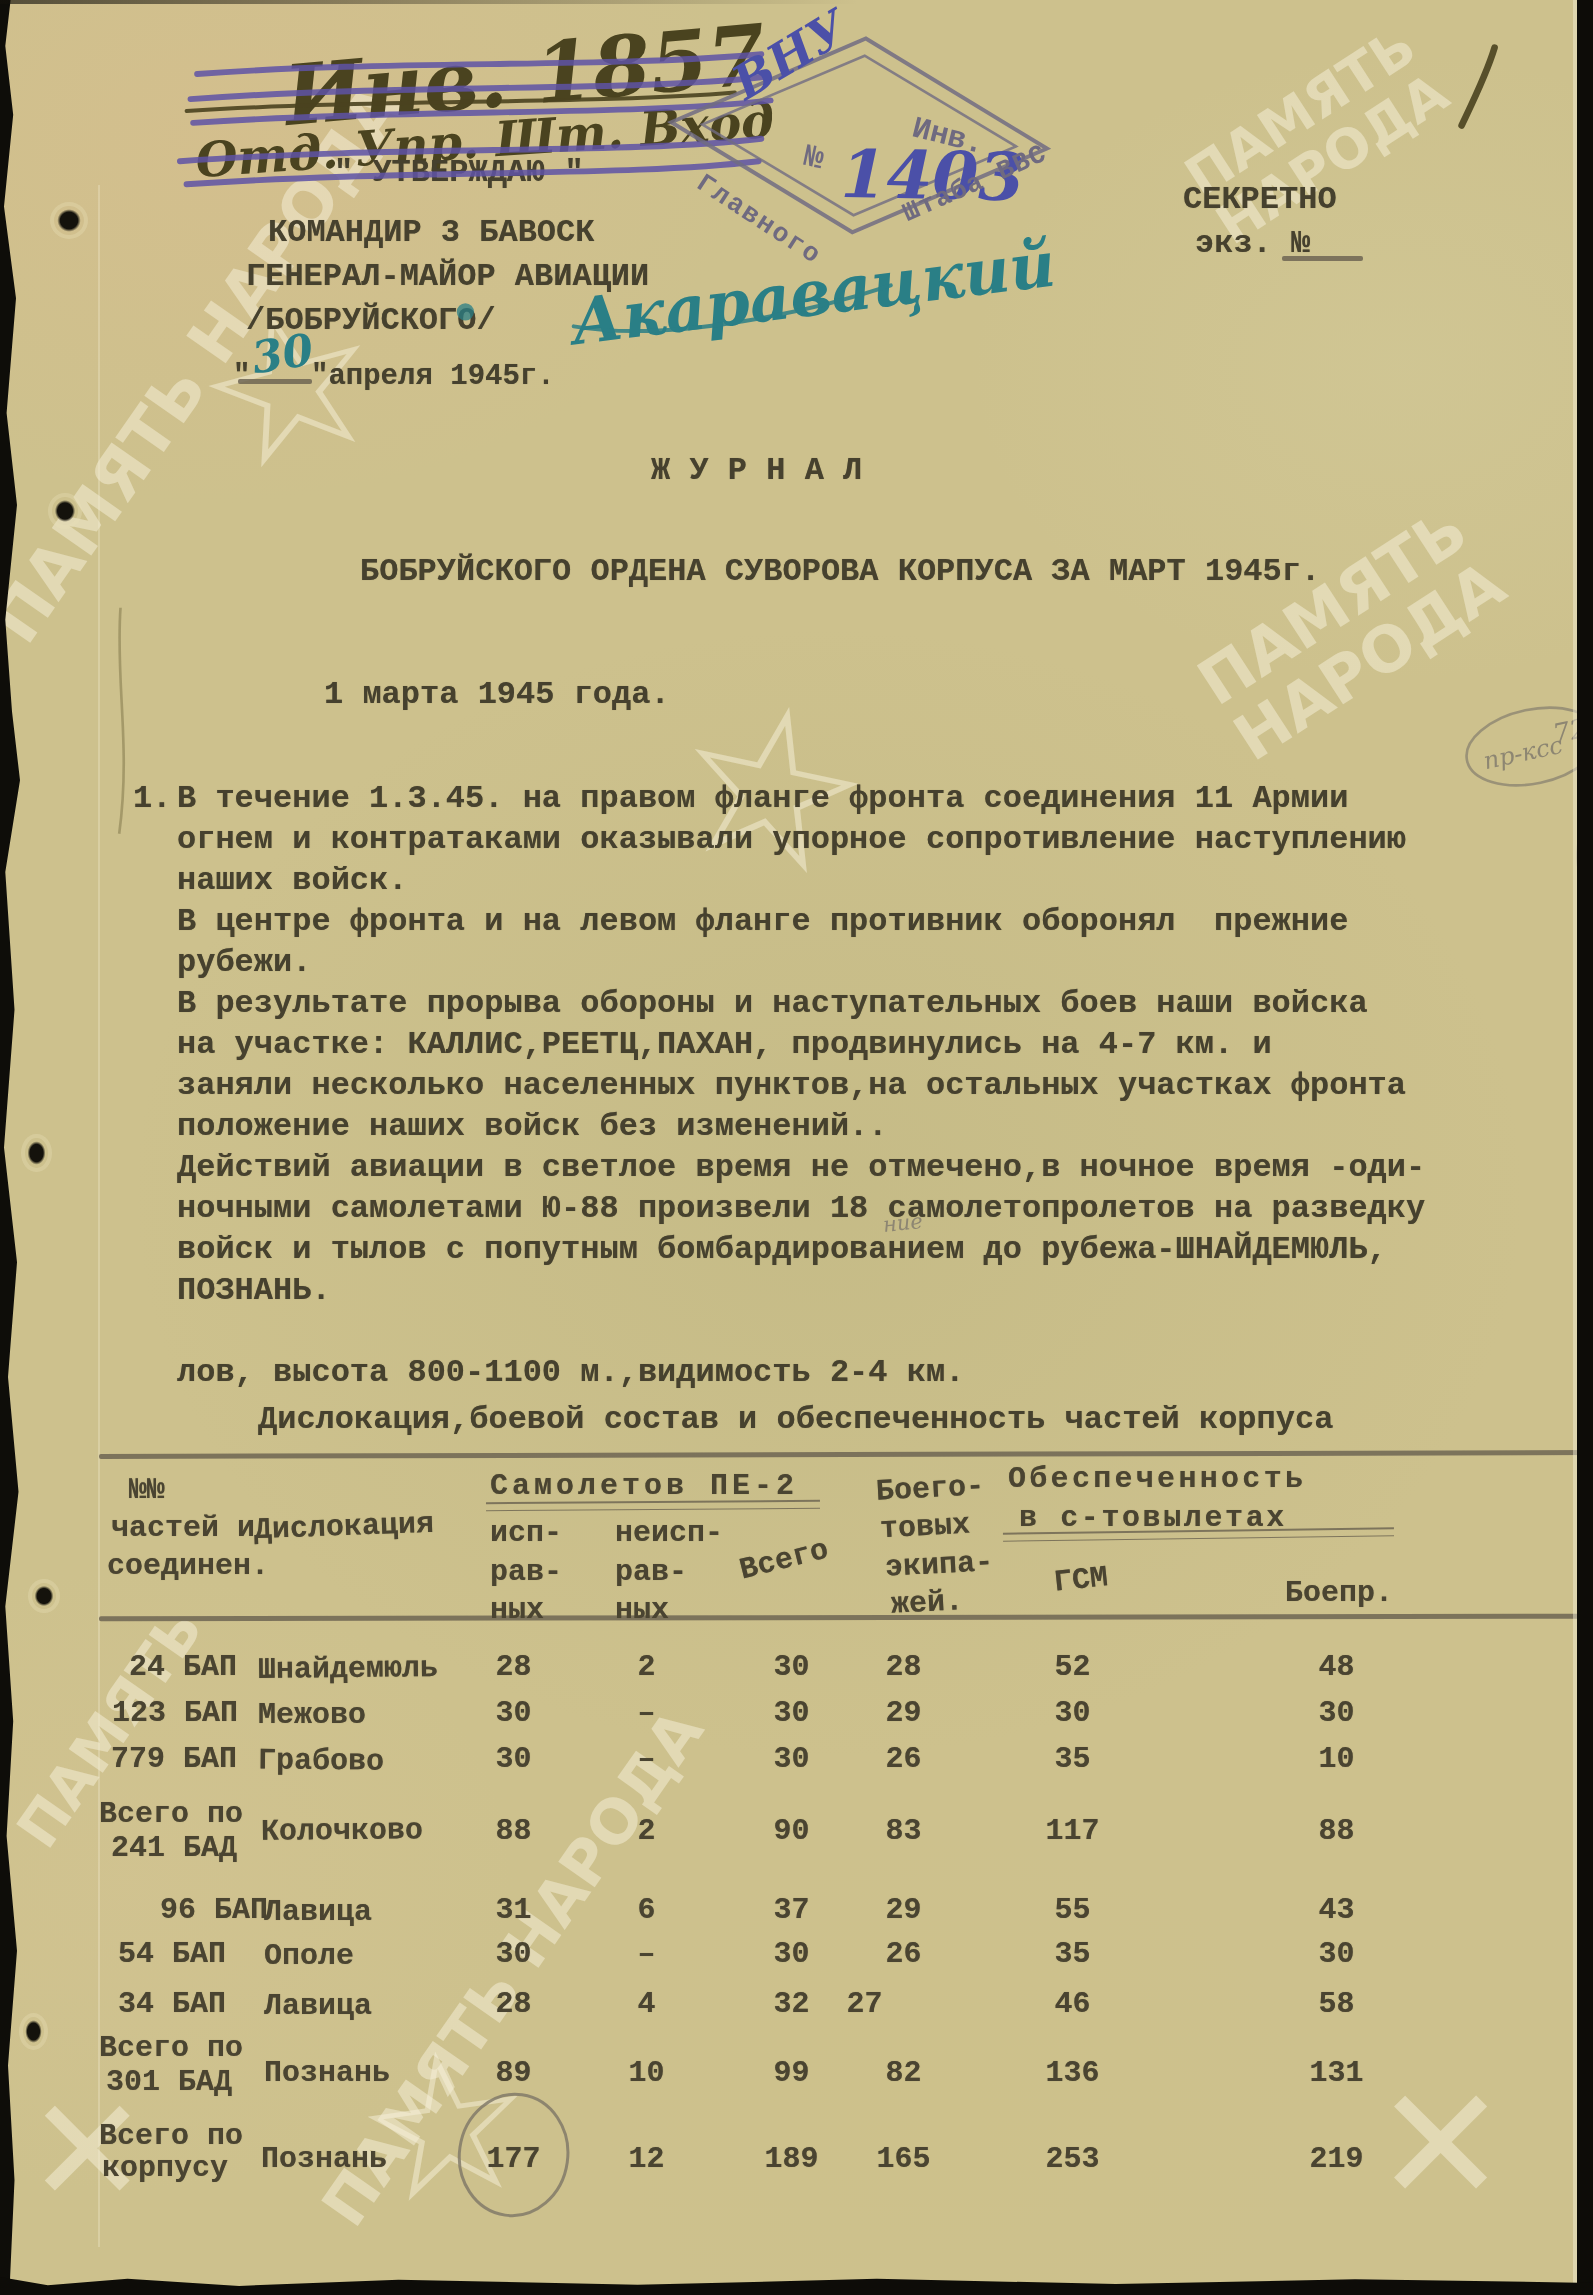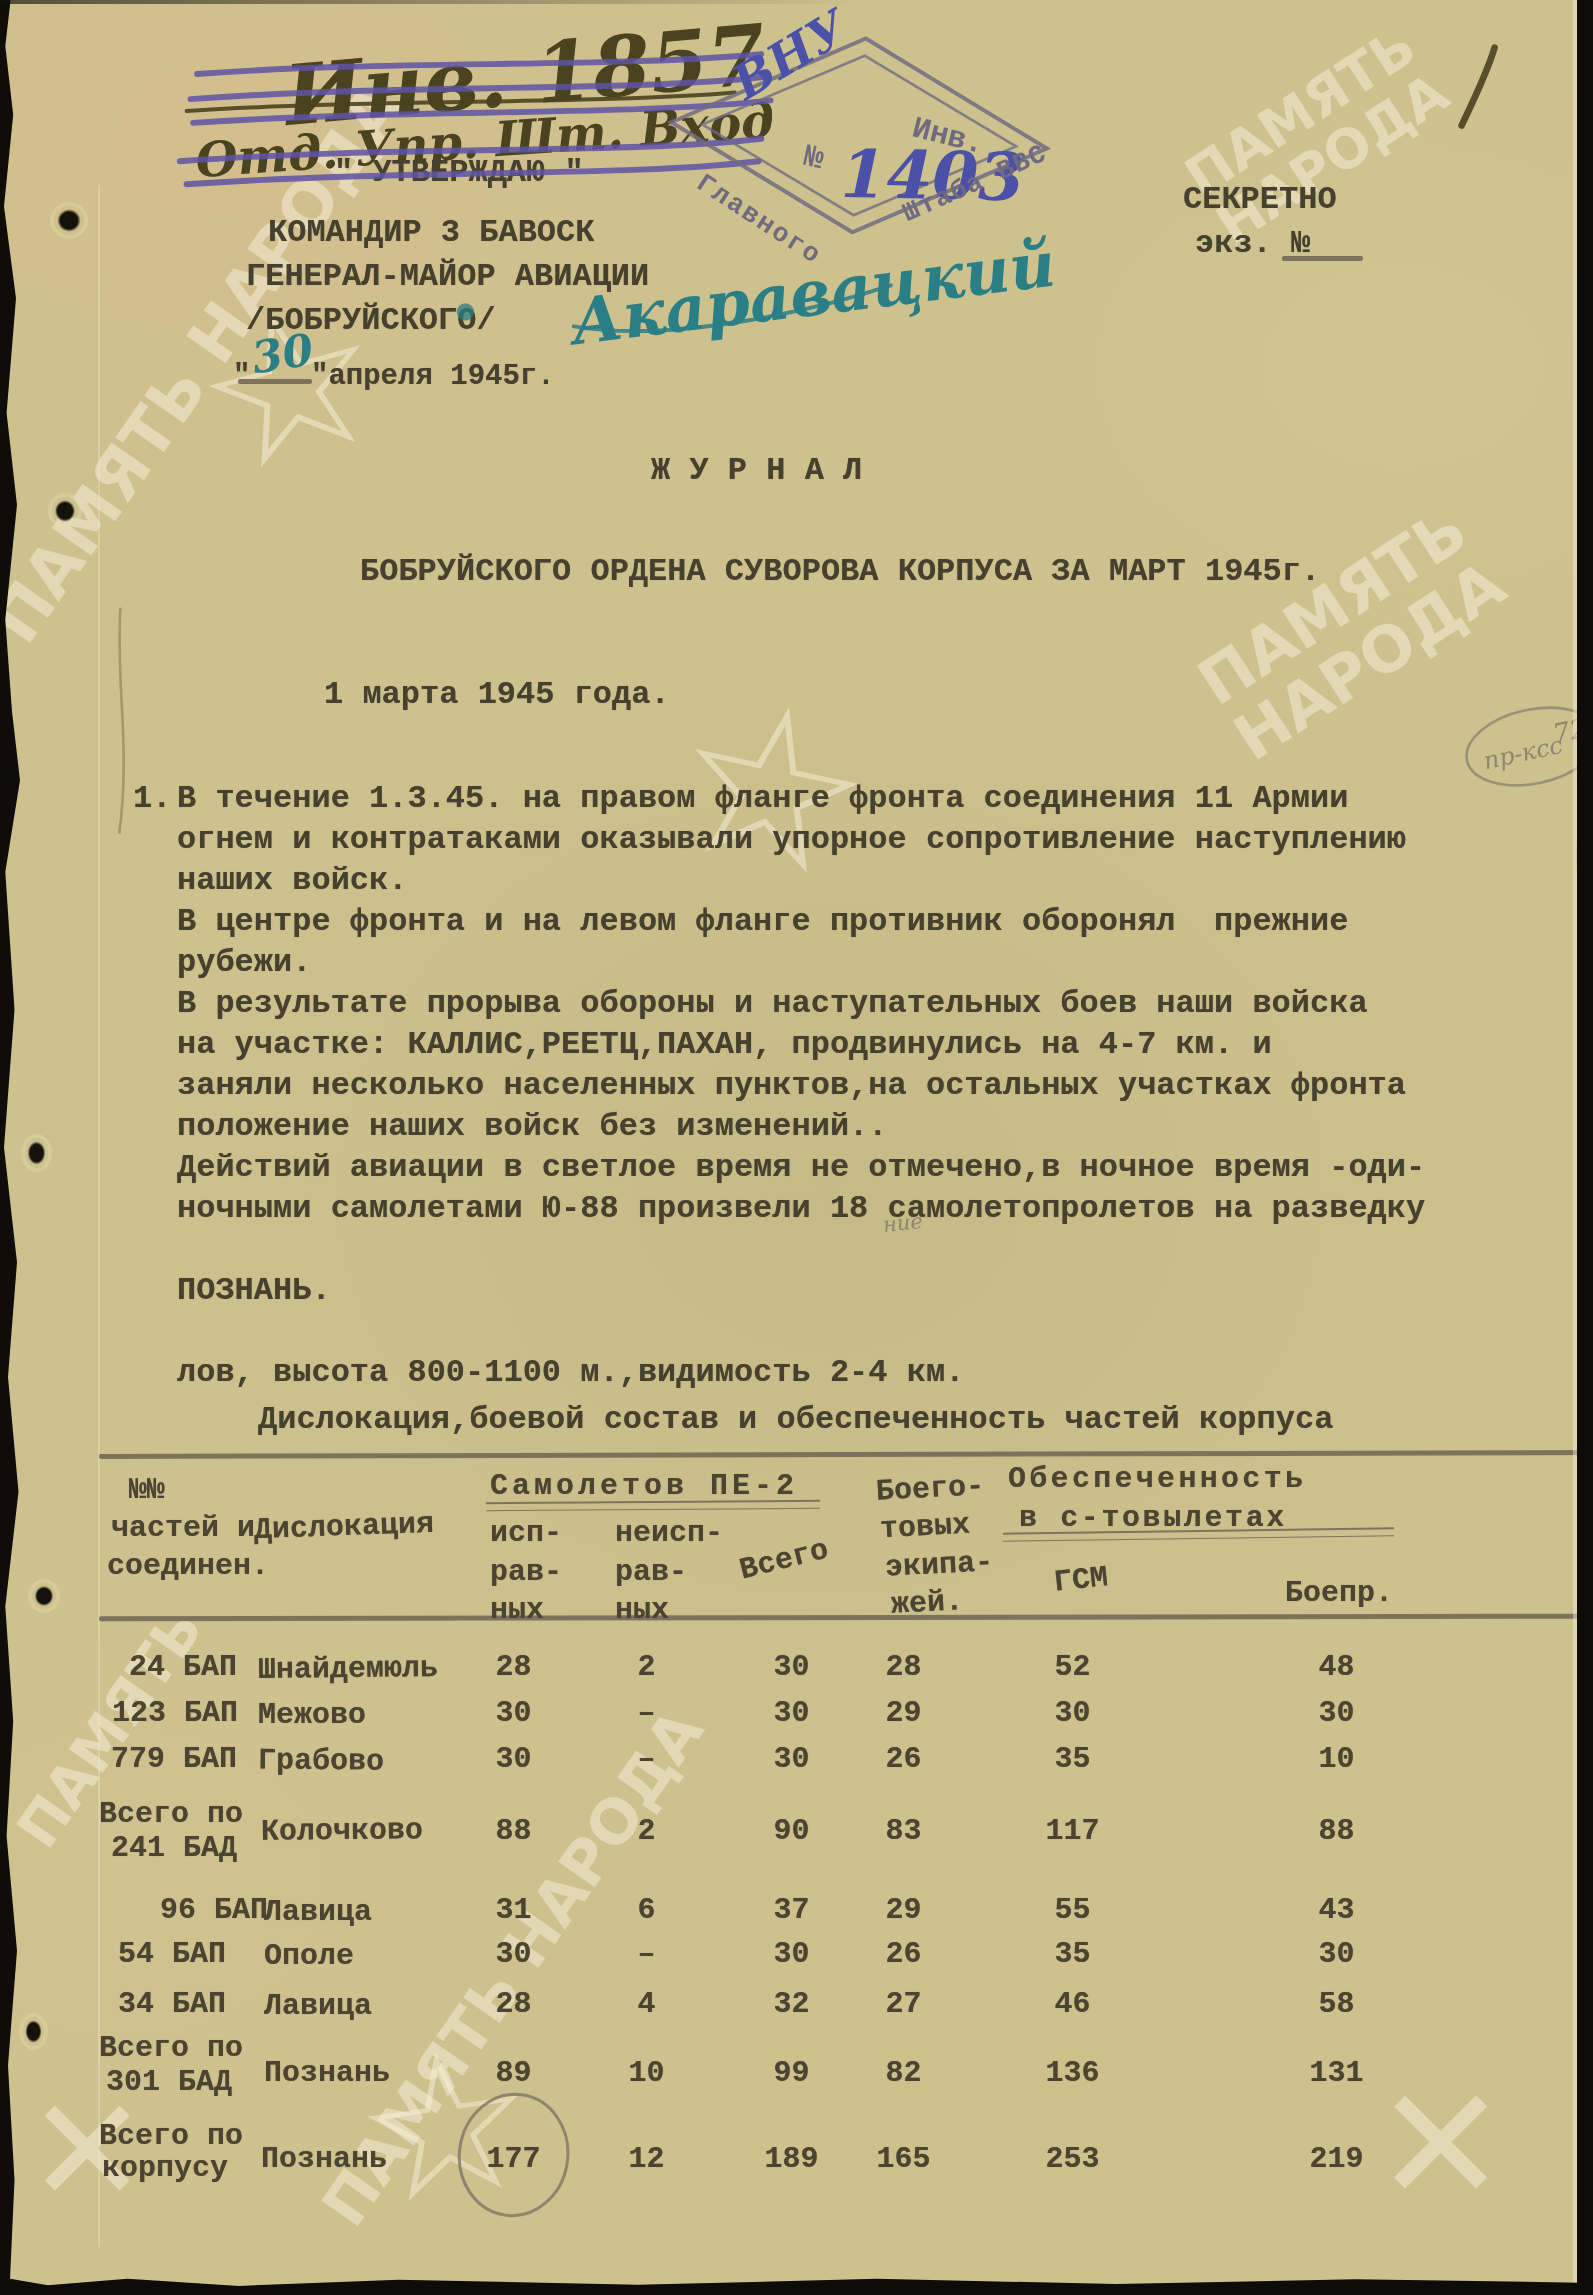--- a/index.html
+++ b/index.html
@@ -84,20 +84,21 @@
   <div class="abs t b48" style="left:177px;top:824px;">огнем и контратаками оказывали упорное сопротивление наступлению</div>
   <div class="abs t b48" style="left:177px;top:865px;">наших войск.</div>
   <div class="abs t b48" style="left:177px;top:906px;">В центре фронта и на левом фланге противник оборонял  прежние</div>
   <div class="abs t b48" style="left:177px;top:947px;">рубежи.</div>
   <div class="abs t b48" style="left:177px;top:988px;">В результате прорыва обороны и наступательных боев наши войска</div>
   <div class="abs t b48" style="left:177px;top:1029px;">на участке: КАЛЛИС,РЕЕТЦ,ПАХАН, продвинулись на 4-7 км. и</div>
   <div class="abs t b48" style="left:177px;top:1070px;">заняли несколько населенных пунктов,на остальных участках фронта</div>
   <div class="abs t b48" style="left:177px;top:1111px;">положение наших войск без изменений..</div>
   <div class="abs t b48" style="left:177px;top:1152px;">Действий авиации в светлое время не отмечено,в ночное время -оди-</div>
   <div class="abs t b48" style="left:177px;top:1193px;">ночными самолетами Ю-88 произвели 18 самолетопролетов на разведку</div>
+  <div class="abs t b48" style="left:177px;top:1234px;">войск и тылов с попутным бомбардированием до рубежа-ШНАЙДЕМЮЛЬ,</div>
   <div class="abs t b48" style="left:177px;top:1275px;">ПОЗНАНЬ.</div>
   <div class="abs t b48" style="left:177px;top:1357px;">лов, высота 800-1100 м.,видимость 2-4 км.</div>
 
   <div class="abs hw pencil" style="left:883px;top:1211px;font-size:21px;transform:rotate(-6deg);">ние</div>
 
   <div class="abs hw pencil" style="left:1483px;top:739px;font-size:24px;transform:rotate(-12deg);">пр-ксс</div>
   <div class="abs hw pencil" style="left:1553px;top:715px;font-size:26.4px;transform:rotate(-12deg);">72</div>
 
   <div class="abs t b48" style="left:258px;top:1404px;">Дислокация,боевой состав и обеспеченность частей корпуса</div>
 
@@ -187,21 +188,21 @@
   <div class="abs t tbl num" style="left:760px;top:1939px;">30</div>
   <div class="abs t tbl num" style="left:872px;top:1939px;">26</div>
   <div class="abs t tbl num" style="left:1041px;top:1939px;">35</div>
   <div class="abs t tbl num" style="left:1305px;top:1939px;">30</div>
 
   <div class="abs t tbl" style="left:118px;top:1989px;">34 БАП</div>
   <div class="abs t tbl" style="left:264px;top:1991px;">Лавица</div>
   <div class="abs t tbl num" style="left:482px;top:1989px;">28</div>
   <div class="abs t tbl num" style="left:615px;top:1989px;">4</div>
   <div class="abs t tbl num" style="left:760px;top:1989px;">32</div>
-  <div class="abs t tbl num" style="left:872px;top:1989px;">27</div>
+  <div class="abs t tbl num" style="left:833px;top:1989px;">27</div>
   <div class="abs t tbl num" style="left:1041px;top:1989px;">46</div>
   <div class="abs t tbl num" style="left:1305px;top:1989px;">58</div>
 
   <div class="abs t tbl" style="left:99px;top:2033px;">Всего по</div>
   <div class="abs t tbl" style="left:106px;top:2067px;">301 БАД</div>
   <div class="abs t tbl" style="left:264px;top:2058px;">Познань</div>
   <div class="abs t tbl num" style="left:482px;top:2058px;">89</div>
   <div class="abs t tbl num" style="left:615px;top:2058px;">10</div>
   <div class="abs t tbl num" style="left:760px;top:2058px;">99</div>
   <div class="abs t tbl num" style="left:872px;top:2058px;">82</div>

